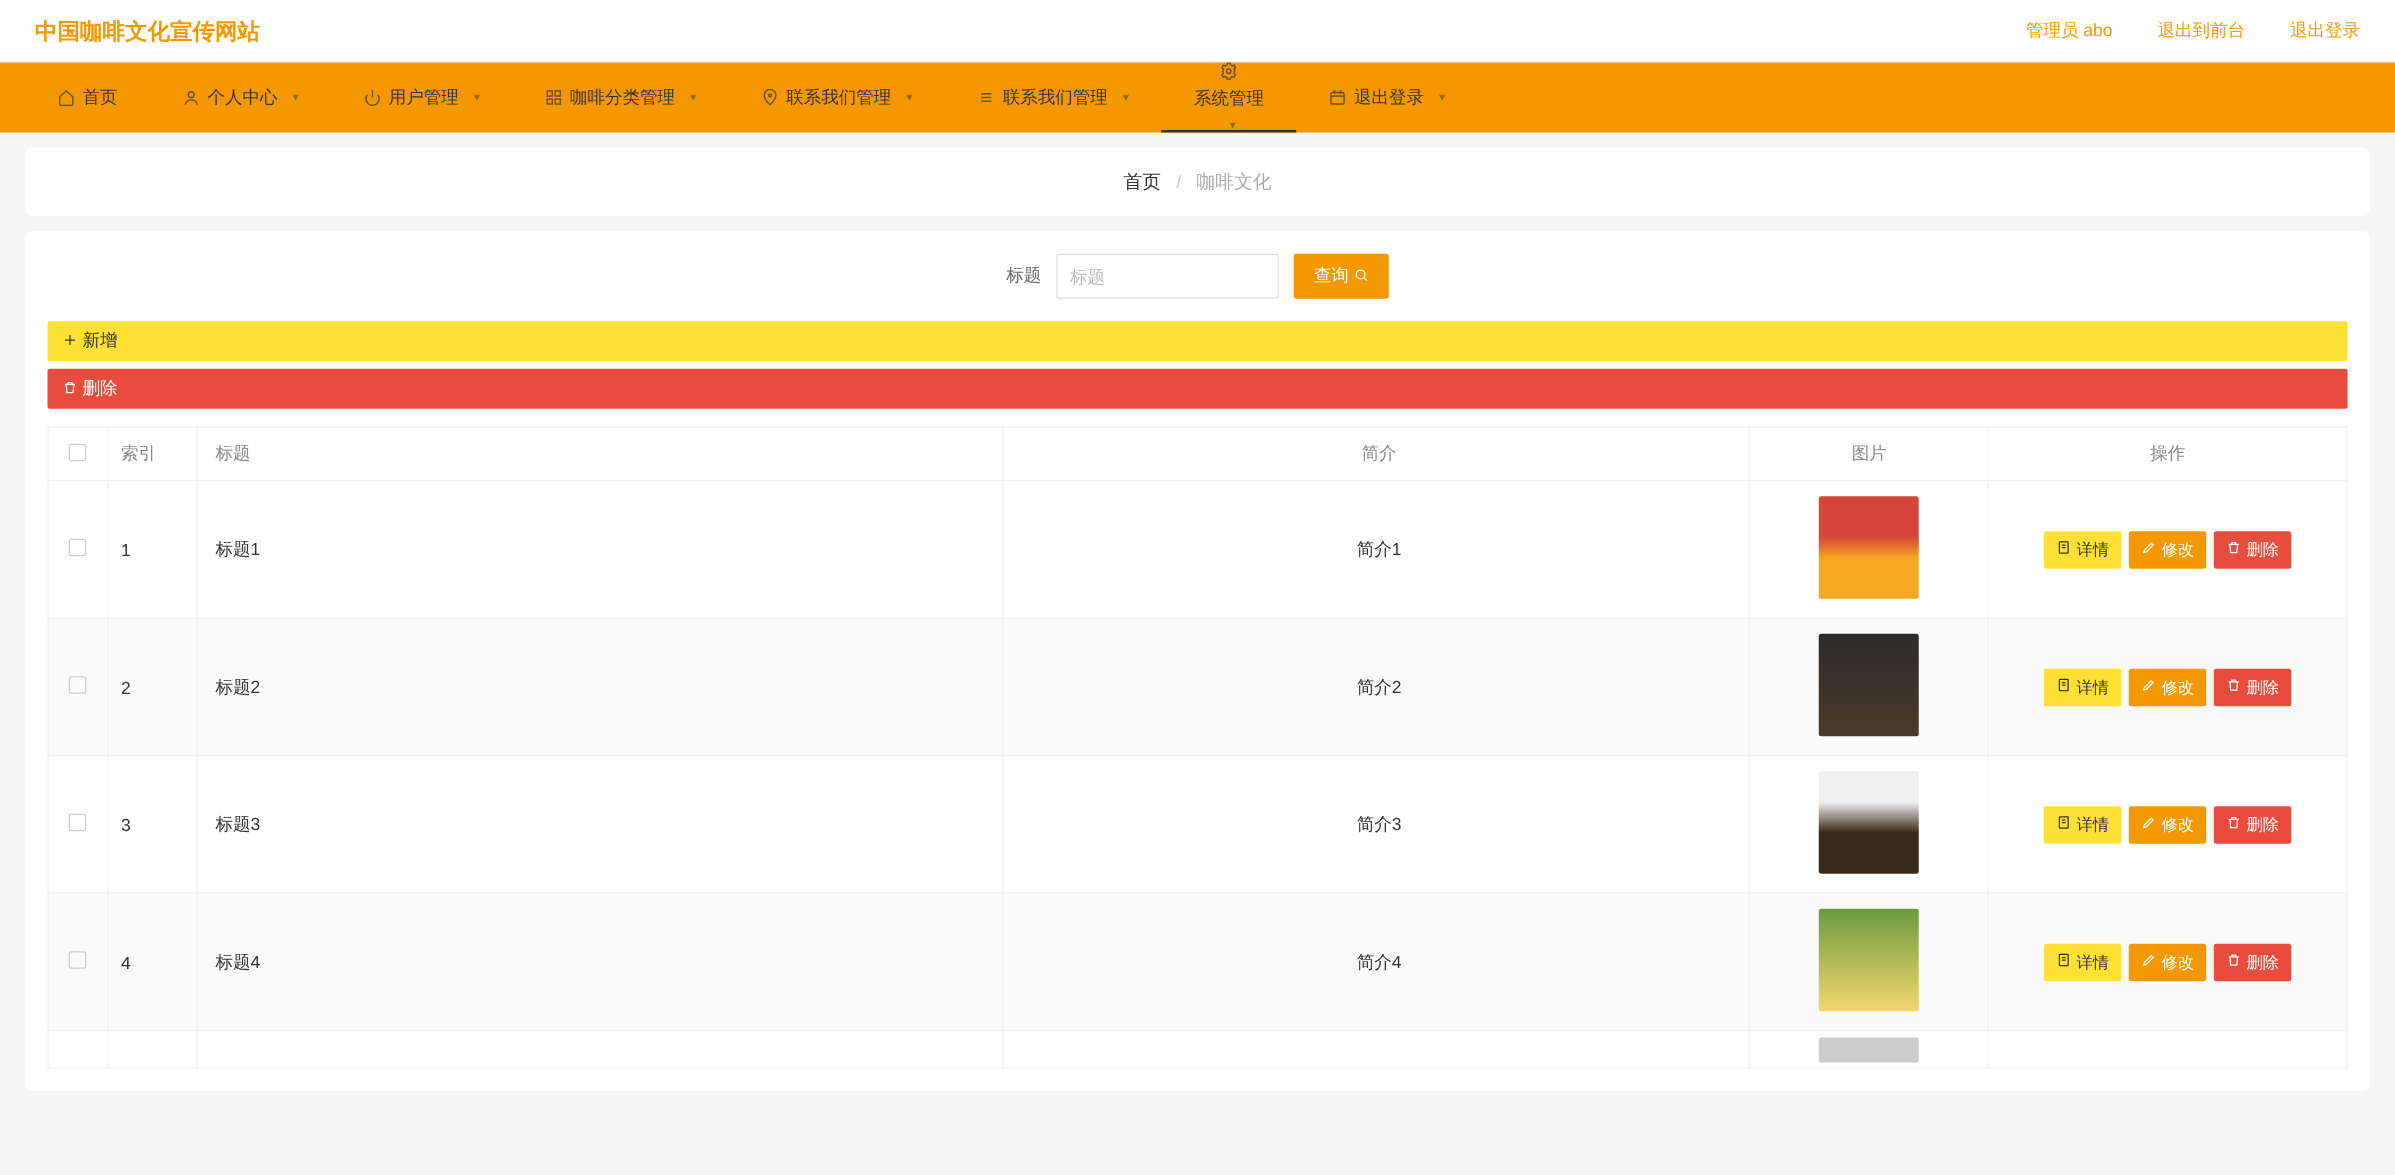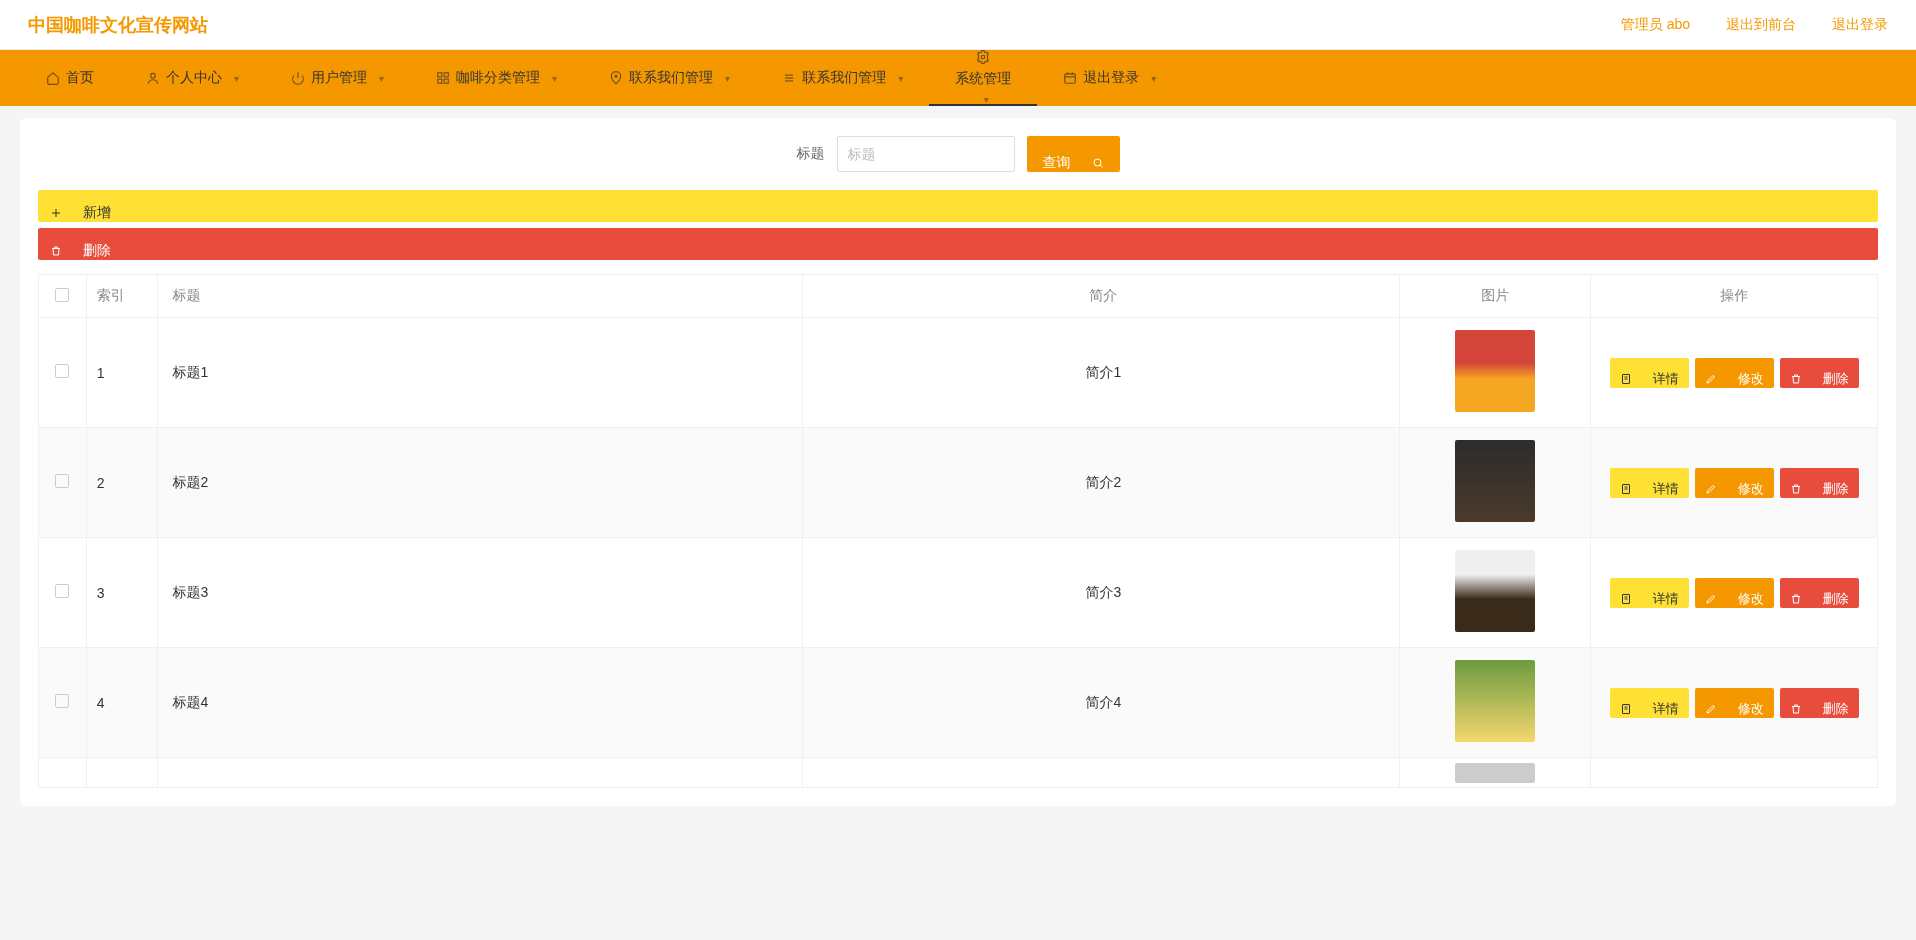--- a/index.html
+++ b/index.html
@@ -20,21 +20,21 @@
     .breadcrumb-box { background: #fff; border-radius: 6px; margin-top: 12px; padding: 18px 0; text-align: center; font-size: 15px; }
     .bc-home { color: #333; }
     .bc-sep { color: #ccc; margin: 0 8px; }
     .bc-cur { color: #aaa; }
     
     .content-box { background: #fff; border-radius: 6px; margin-top: 12px; padding: 18px 0; }
     .search-row { display: flex; align-items: center; justify-content: center; gap: 12px; padding: 0 18px 18px 18px; }
     .search-label { color: #666; }
     .search-input { width: 178px; height: 36px; border: 1px solid #ddd; padding: 0 10px; border-radius: 2px; font-size: 14px; }
     .search-input::placeholder { color: #bbb; }
-    .btn { display: inline-flex; align-items: flex-end; gap: 21px; height: 36px; padding: 0 16px; border: none; cursor: pointer; font-size: 14px; border-radius: 2px; }
+    .btn { display: inline-flex; align-items: center; gap: 4px; height: 36px; padding: 0 16px; border: none; cursor: pointer; font-size: 14px; border-radius: 2px; }
     .btn-search { background: #f59800; color: #fff; }
     
     .action-row { padding: 0 18px 14px 18px; display: flex; gap: 6px; flex-direction: column; }
     .btn-add { background: #ffe135; color: #333; height: 32px; padding: 0 12px; }
     .btn-del { background: #e74c3c; color: #fff; height: 32px; padding: 0 12px; }
     
     .table-wrap { padding: 0 18px; }
     table { width: 100%; border-collapse: collapse; }
     th, td { border: 1px solid #f0f0f0; padding: 12px 10px; text-align: center; vertical-align: middle; }
     th { background: #fff; font-weight: normal; color: #888; font-size: 14px; }
@@ -155,20 +155,25 @@
           <line x1="8" y1="2" x2="8" y2="7"></line>
           <line x1="16" y1="2" x2="16" y2="7"></line>
         </svg>
       </span>
     <span>退出登录</span>
     <span class="nav-chevron">▾</span>
   </div>
 </div>
 
 <div class="container">
+  <div class="breadcrumb-box">
+    <span class="bc-home">首页</span>
+    <span class="bc-sep">/</span>
+    <span class="bc-cur">咖啡文化</span>
+  </div>
 
   <div class="content-box">
     <div class="search-row">
       <span class="search-label">标题</span>
       <input class="search-input" placeholder="标题" style="">
       <button class="btn btn-search">
         <span>查询</span>
         <span class="icon-sm"><svg viewBox="0 0 24 24" fill="none" stroke="currentColor" stroke-width="2">
               <circle cx="11" cy="11" r="7"></circle>
               <line x1="21" y1="21" x2="16" y2="16"></line>

